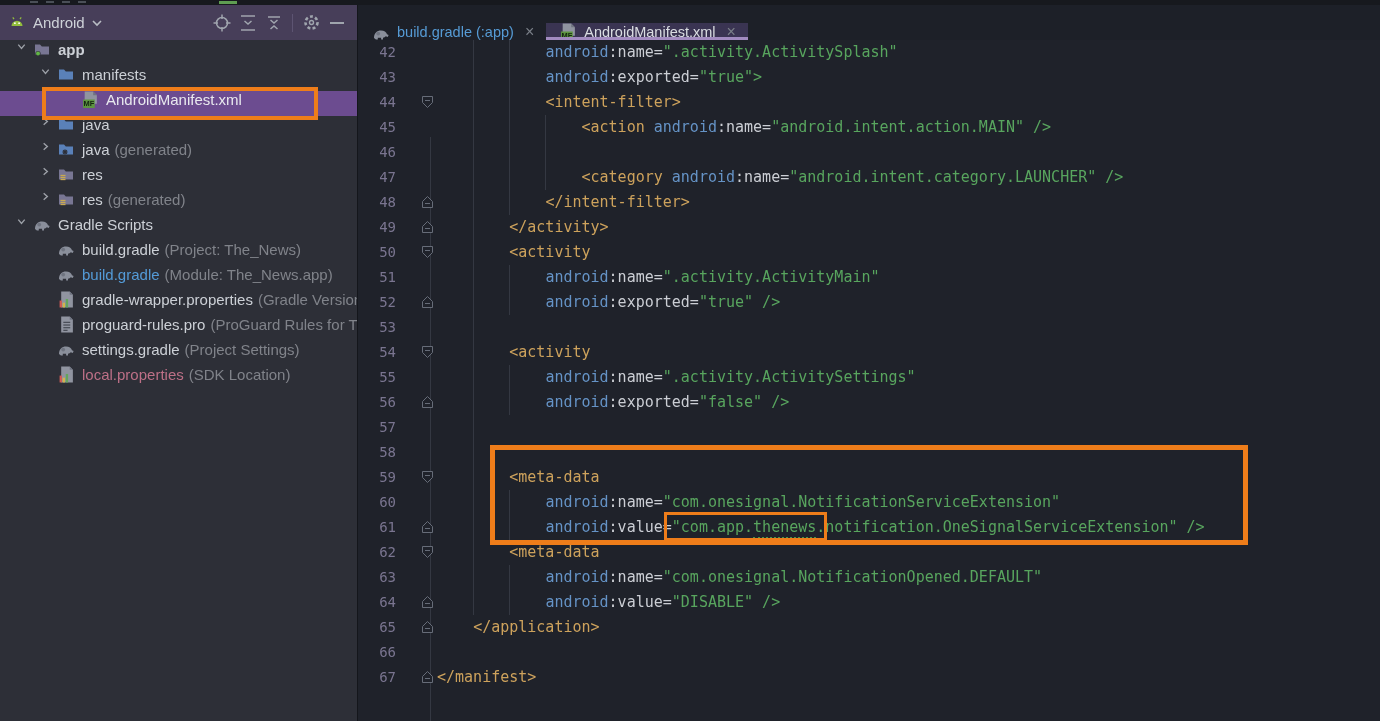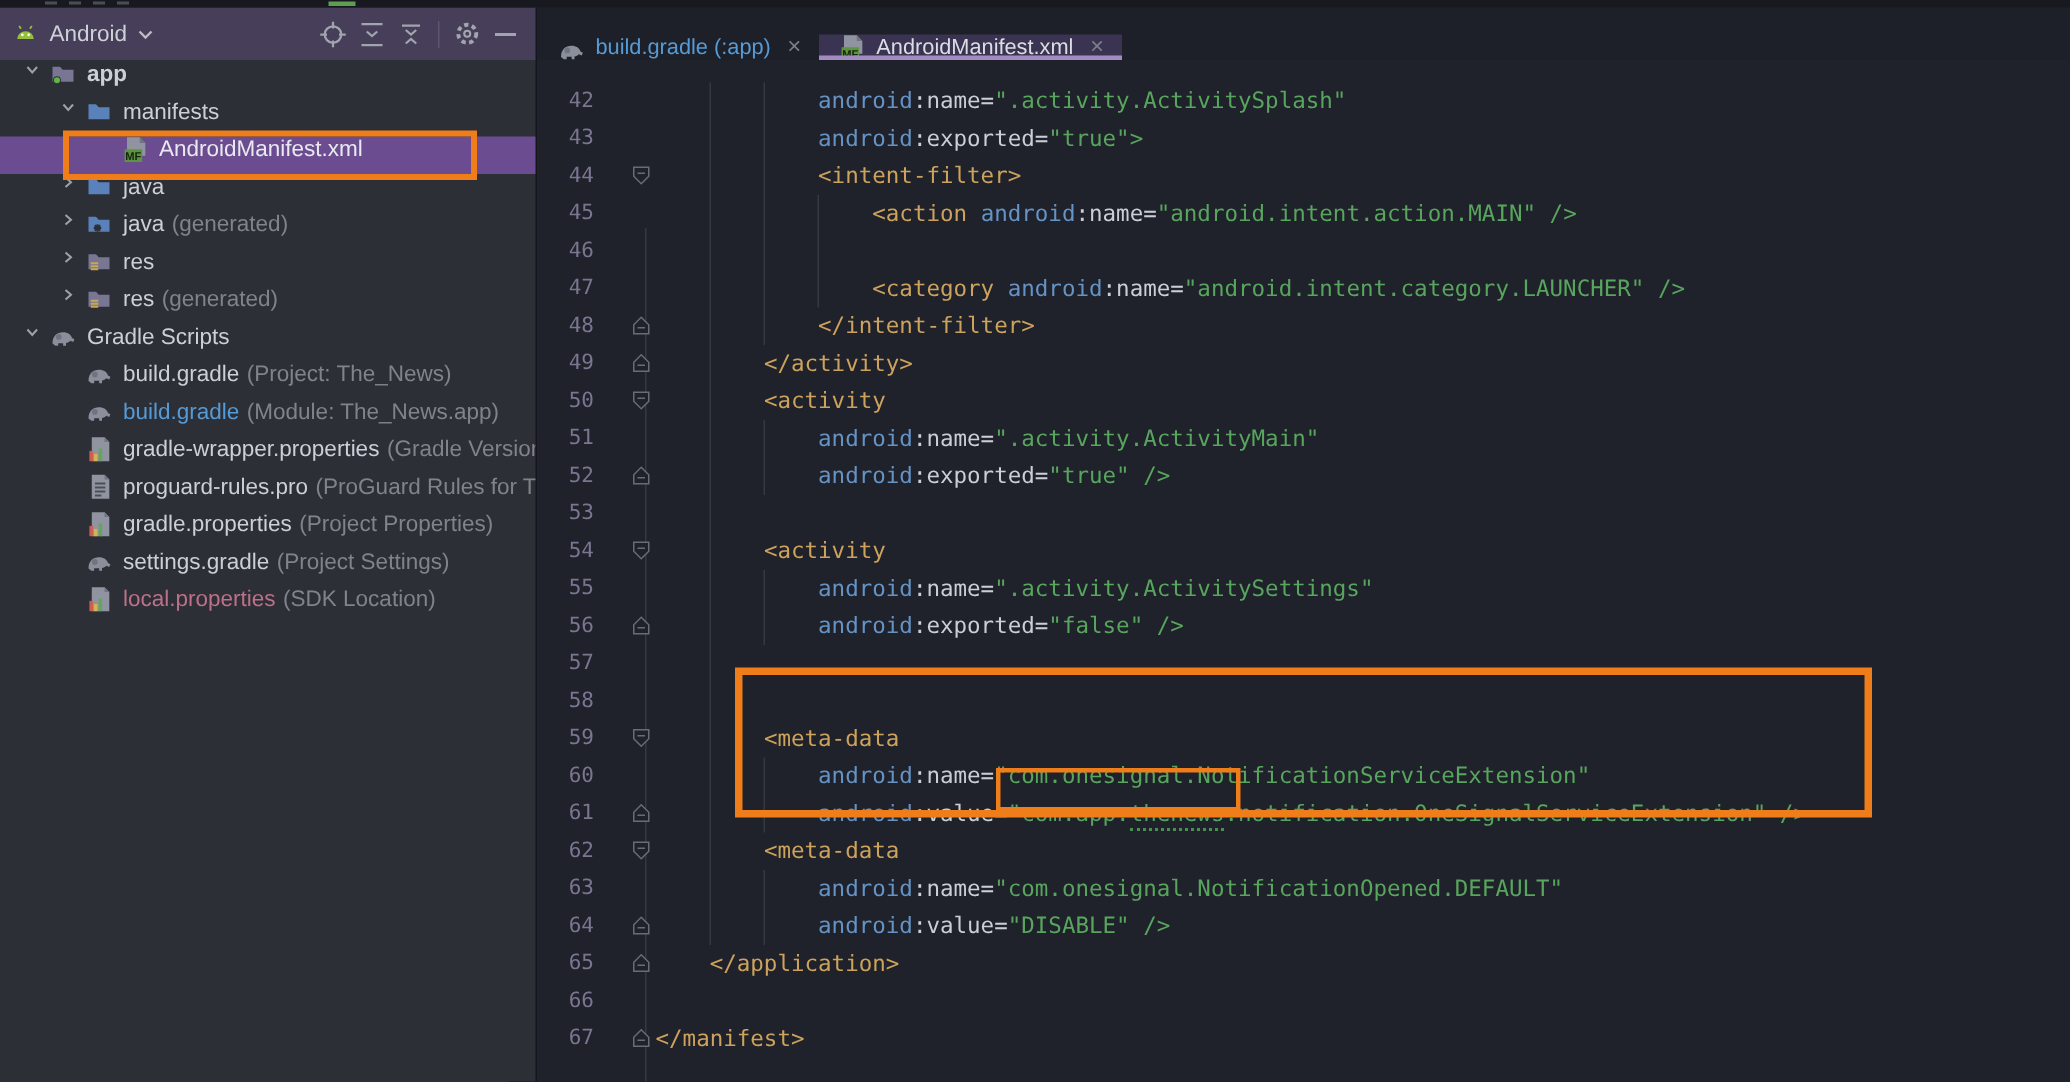--- a/index.html
+++ b/index.html
@@ -37,21 +37,21 @@
   
   .editor { position:absolute; left:358px; top:5px; width:1022px; height:716px; background:#1f222a; }
   .panel-divider { position:absolute; left:357px; top:5px; width:1px; height:716px; background:#14161b; z-index:4; }
 
   .tab-bar { position:relative; height:35px; background:#1d2028; display:flex; align-items:flex-end; }
   .tab { position:relative; display:flex; align-items:center; gap:7px; padding:0 12px 0 14px; font-size:14.5px; cursor:default; }
   .tab .close { color:#7a7f88; font-size:16px; line-height:1; margin-left:4px; }
   .tab.active { background:#3a3452; }
   .tab-underline { position:absolute; left:0; right:0; bottom:0; height:3px; background:#a28bc0; }
 
-  .code-area { position:absolute; left:0; top:35px; right:0; bottom:0;margin-top:15px; }
+  .code-area { position:absolute; left:0; top:35px; right:0; bottom:0; }
   .code-line { display:flex; height:25px; line-height:25px;
                font-family:"DejaVu Sans Mono", monospace; font-size:15px; }
   .lnum { flex:0 0 38px; text-align:right; color:#7a7590; font-size:14px; }
   .foldcol { flex:0 0 41px; position:relative; }
   .foldcol .ic { position:absolute; left:25px; top:5px; }
   .code-text { white-space:pre; }
   .tk-ns { color:#6593c6; }
   .tk-at { color:#cbced4; }
   .tk-st { color:#58a55e; }
   .tk-tg { color:#cda25c; }
@@ -337,35 +337,20 @@
               </g>
             </svg>
           </span>
           <span>proguard-rules.pro</span>
           <span class="suffix"> (ProGuard Rules for The_News.app)</span>
         </div>
         <div class="tree-row">
           <span class="indent" style="width: 34px;"></span>
           <span class="chev"></span>
           <span class="ticon">
-            <svg width="17" height="17" viewBox="0 0 16 16">
-              <path d="M3 0.5 h8 l3 3 v12 h-11 z" fill="#9094a0"></path>
-              <path d="M11 .5 l3 3 h-3 z" fill="#6f7480"></path>
-              <rect x="1.5" y="9" width="2.2" height="6.5" fill="#cf5b56"></rect>
-              <rect x="4.4" y="11" width="2.2" height="4.5" fill="#d4b44c"></rect>
-              <rect x="7.3" y="7.5" width="2.2" height="8" fill="#63a55c"></rect>
-            </svg>
-          </span>
-          <span>gradle.properties</span>
-          <span class="suffix"> (Project Properties)</span>
-        </div>
-        <div class="tree-row">
-          <span class="indent" style="width: 34px;"></span>
-          <span class="chev"></span>
-          <span class="ticon">
             <svg width="18" height="15" viewBox="0 0 18 15">
               <path d="M2 13 c0-5 3-7.5 7-7.5 c3.2 0 5.4 1.6 6 3.8 l1.6 .8 -.8 1.9 -2-.8 c-.7 .9 -1.7 1.4 -2.8 1.5 l0 1.8 -1.9 0 0-1.7 -3.3 0 0 1.7 -1.9 0 z" fill="#8a8f9b"></path>
               <circle cx="6.2" cy="8.6" r="1.9" fill="#6f7480"></circle>
             </svg>
           </span>
           <span>settings.gradle</span>
           <span class="suffix"> (Project Settings)</span>
         </div>
         <div class="tree-row">
           <span class="indent" style="width: 34px;"></span>

